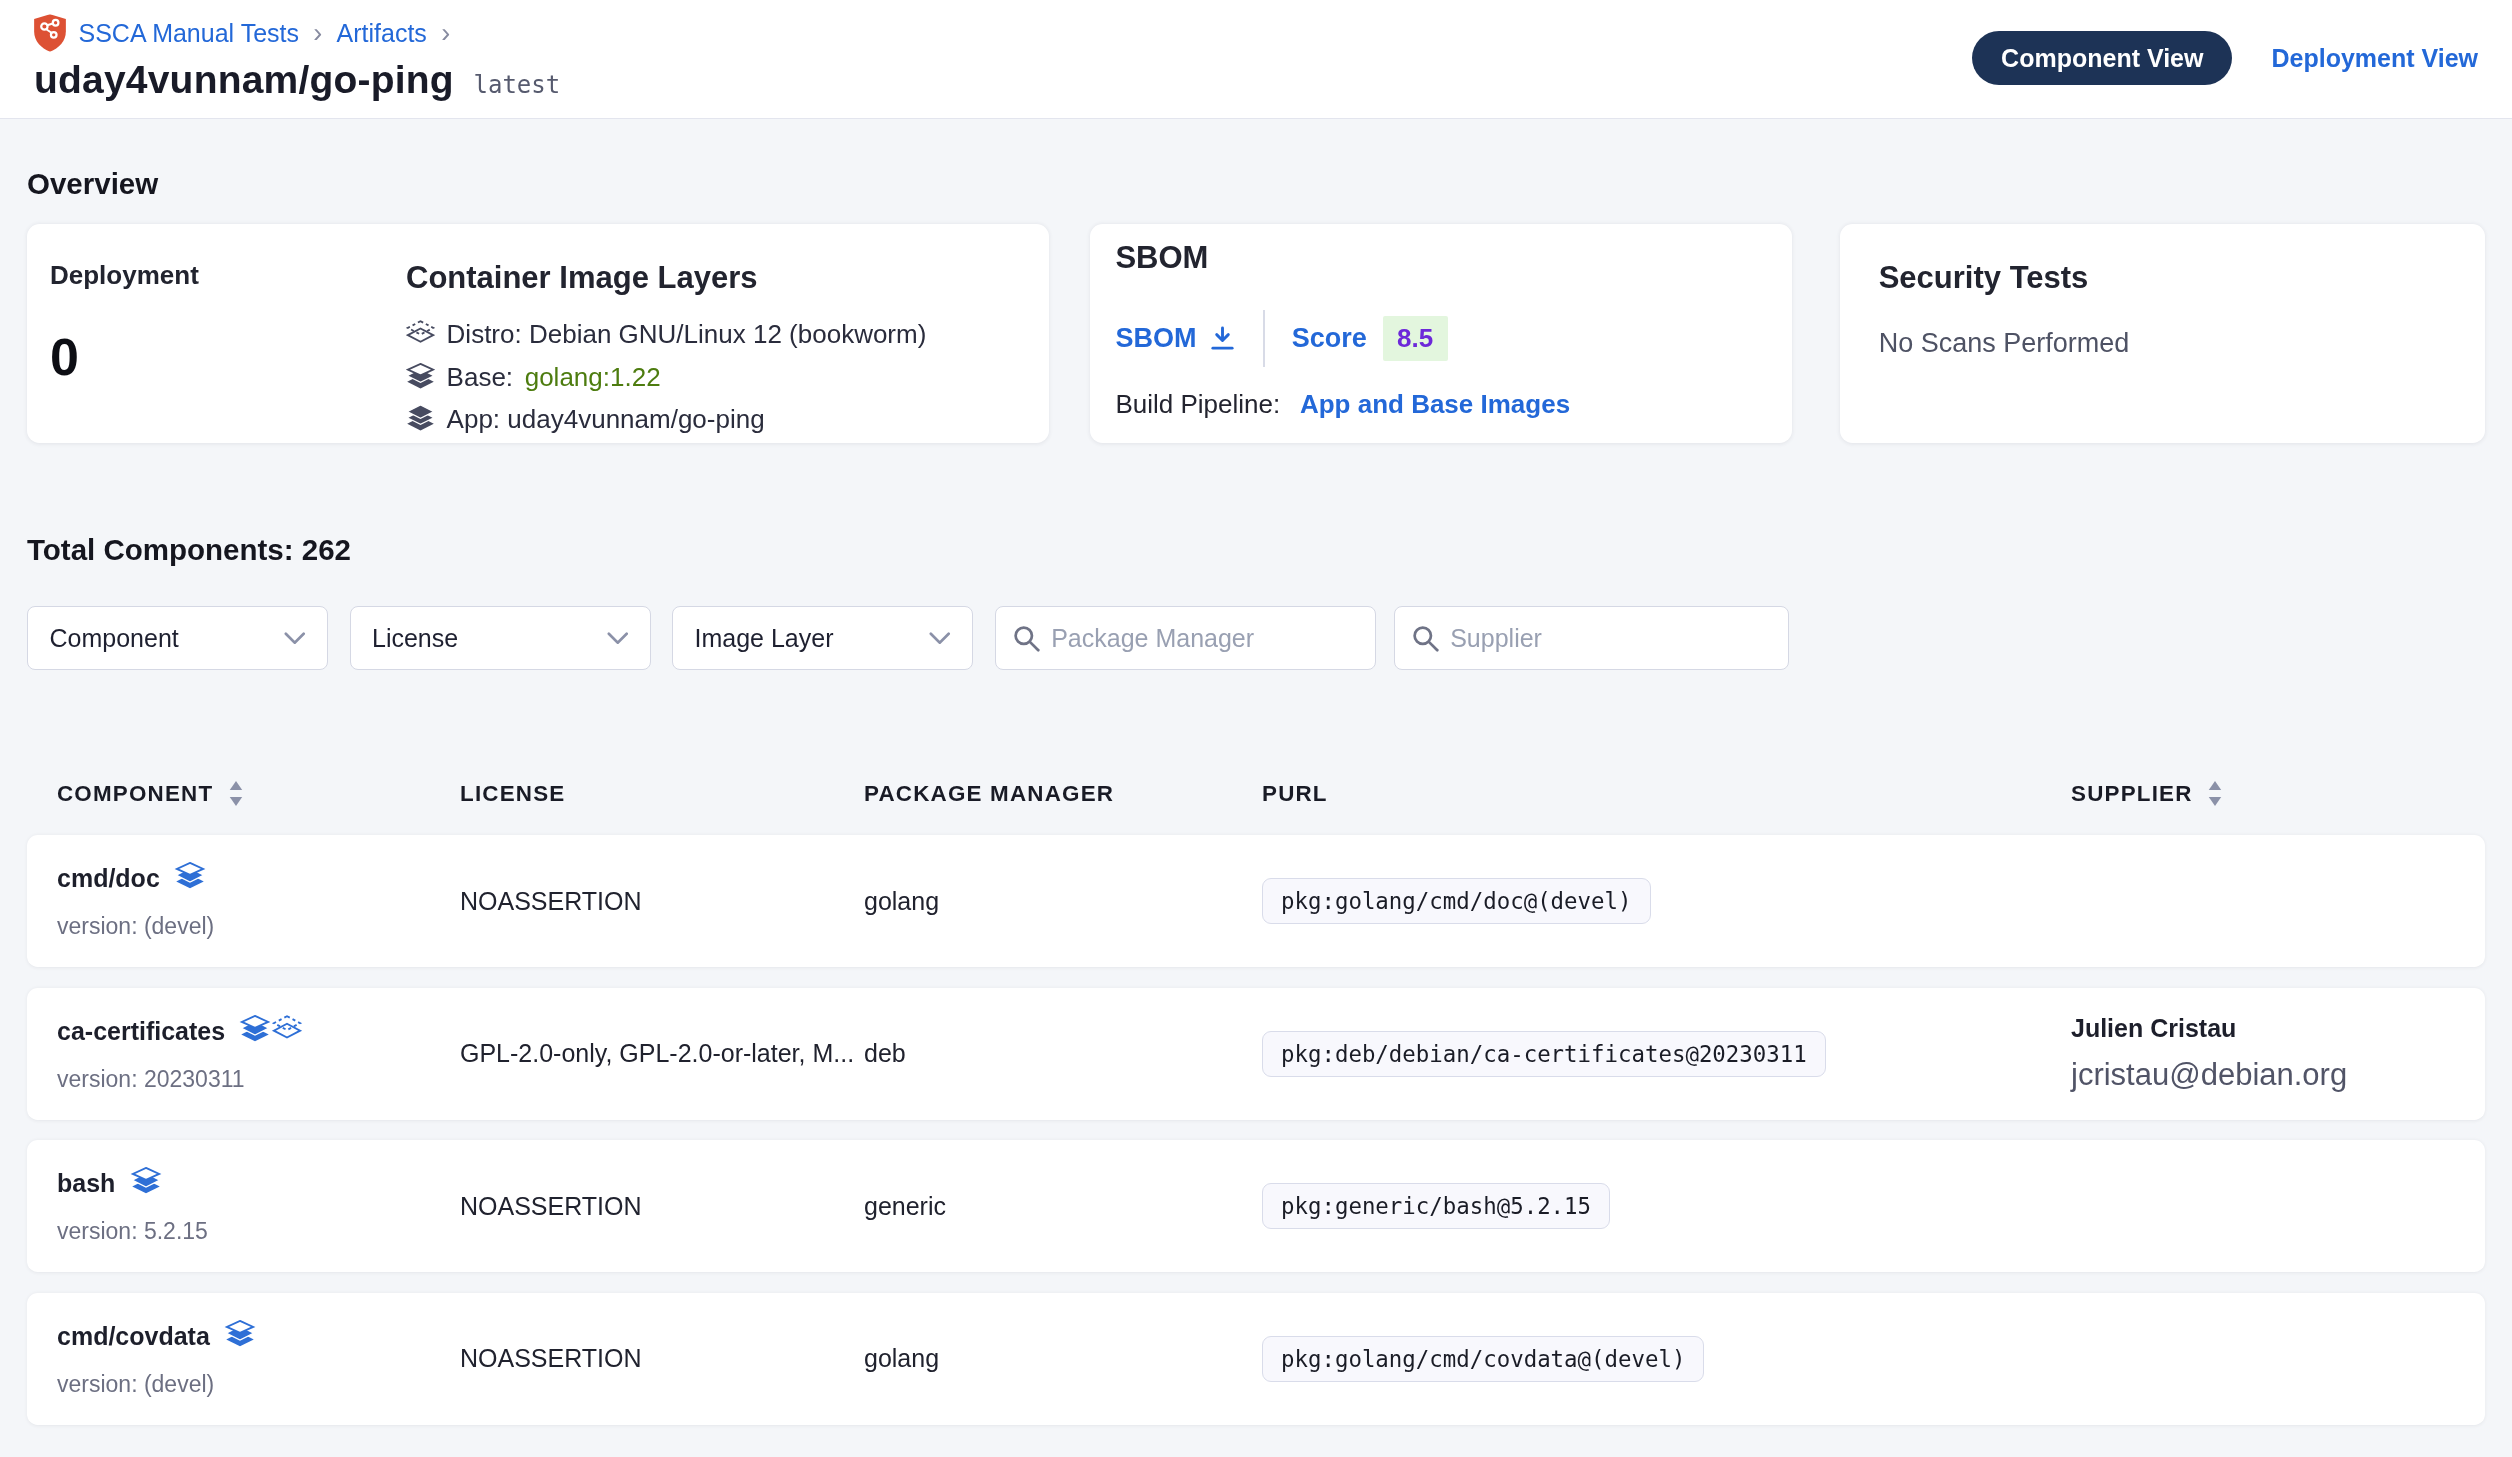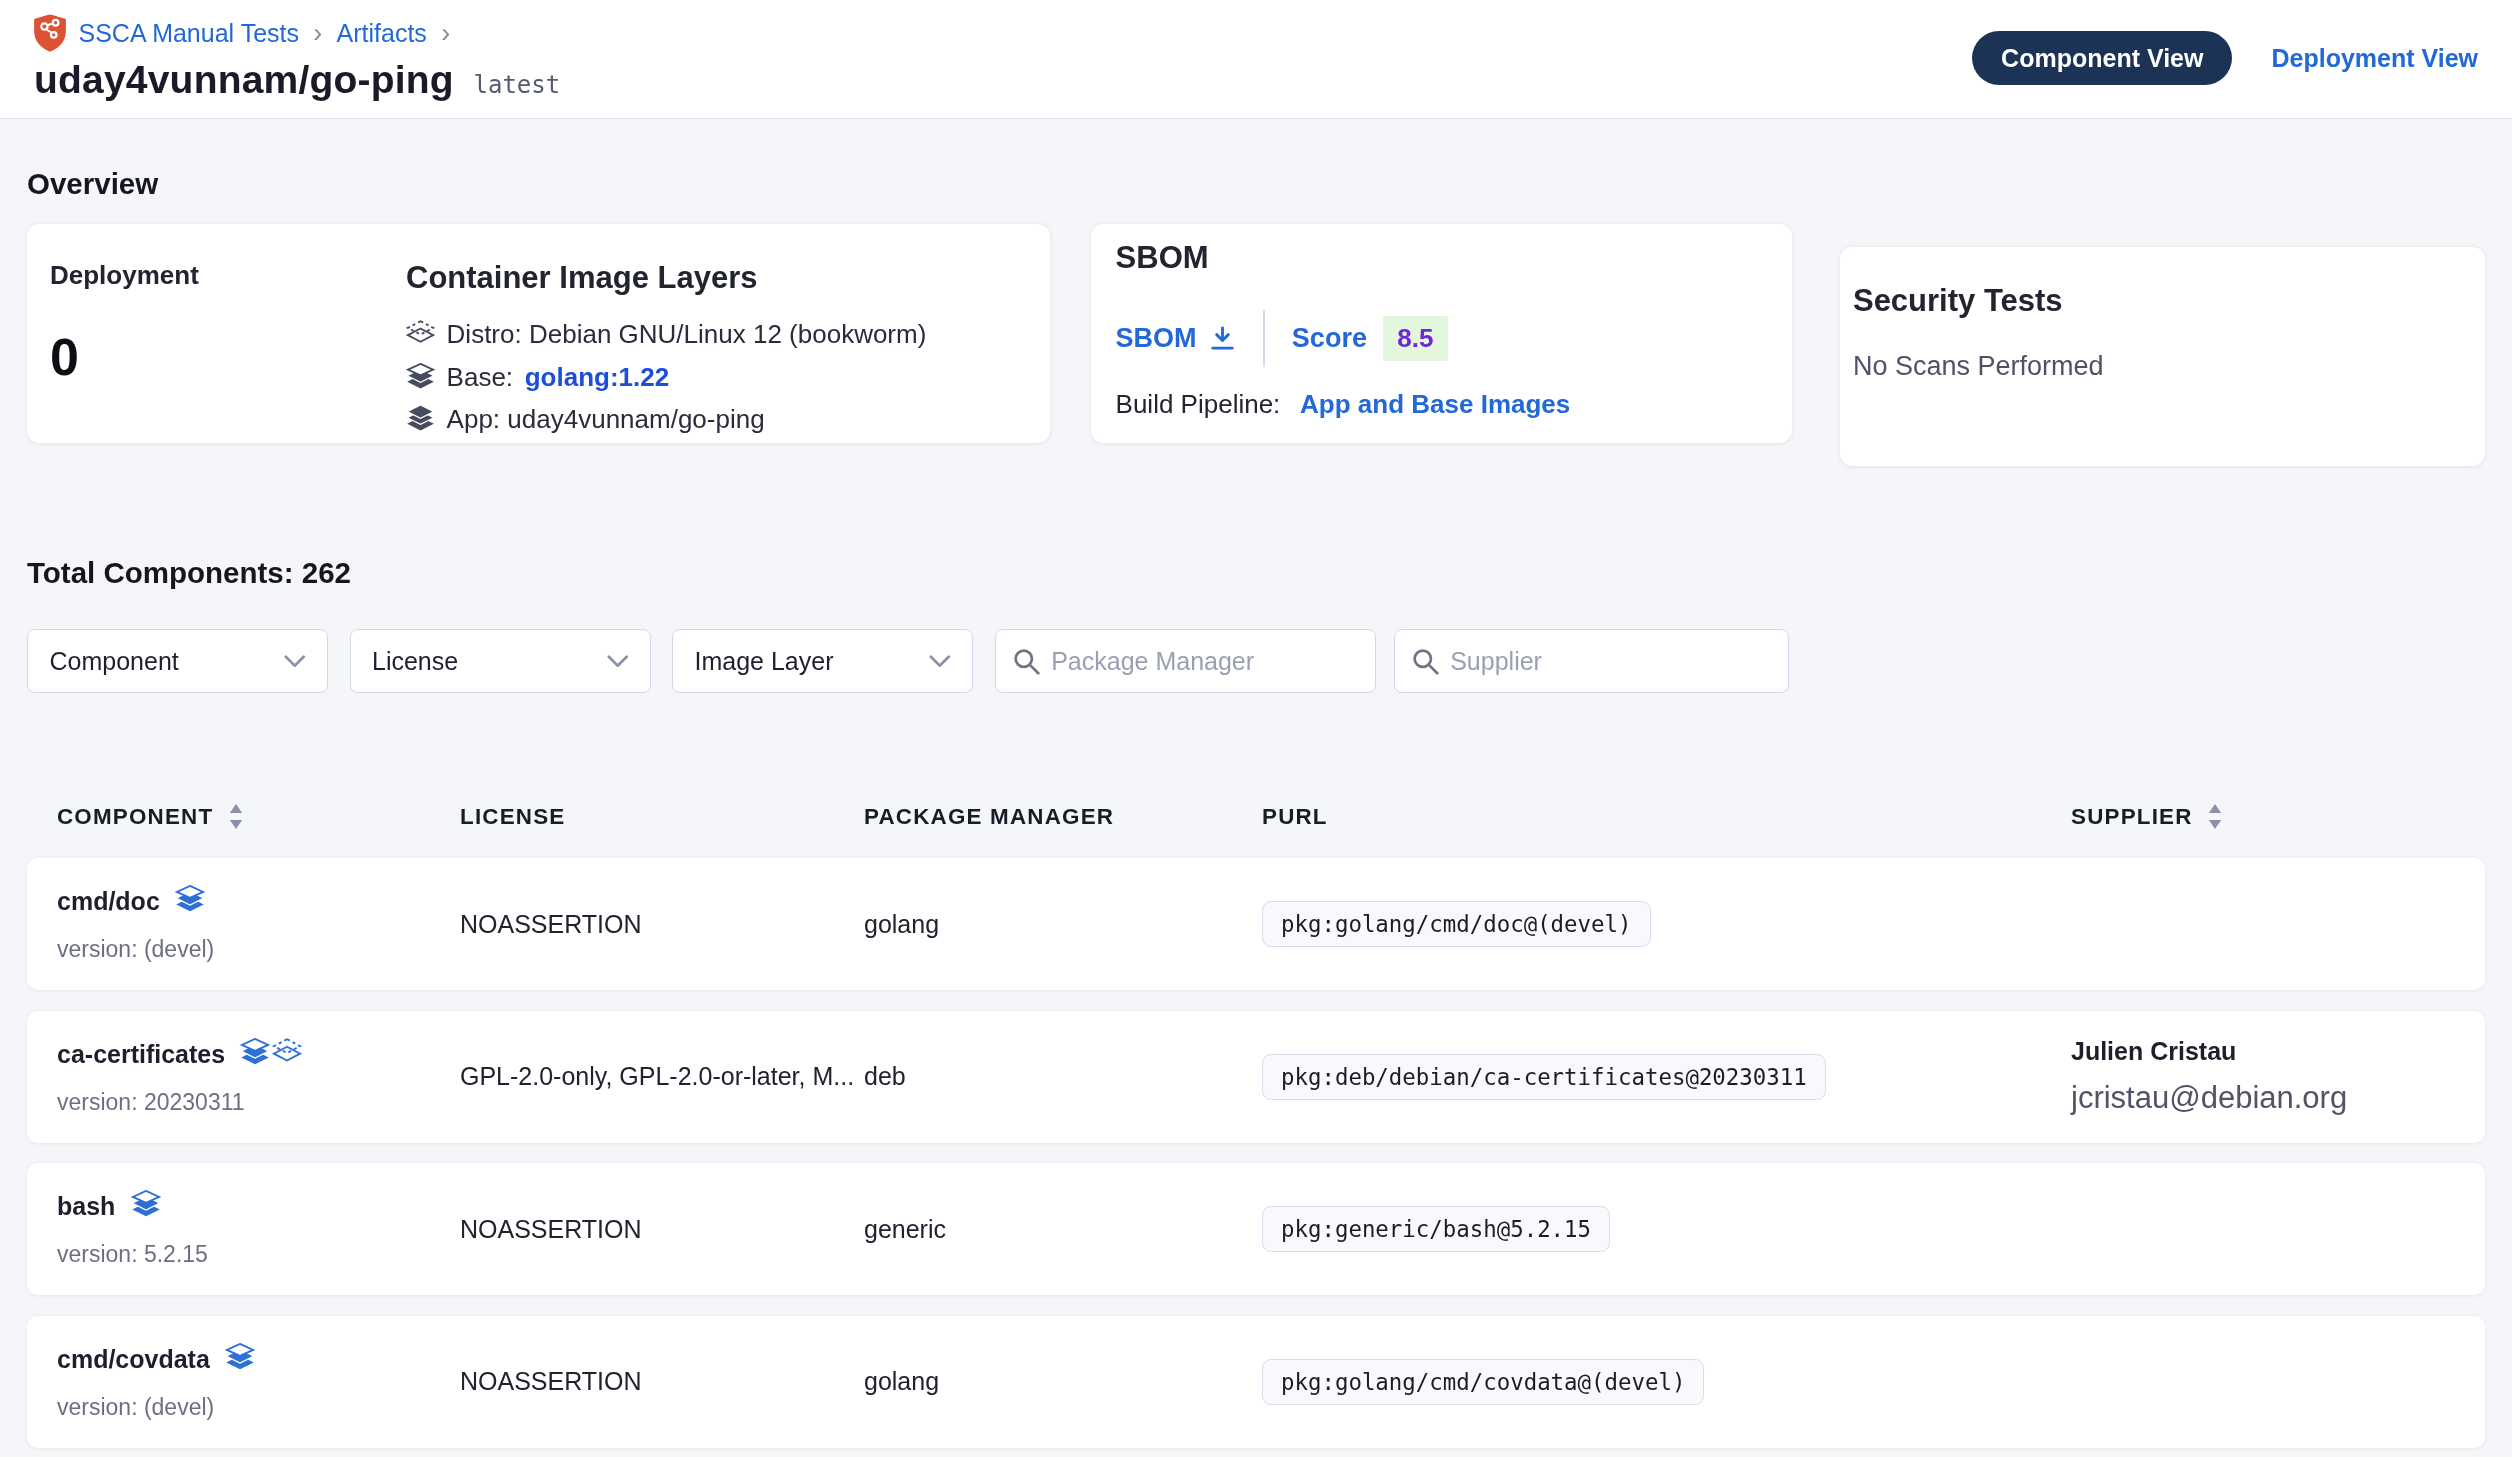--- a/index.html
+++ b/index.html
@@ -47,35 +47,35 @@
   }
   .card-title { font-size: 31px; font-weight: 700; color: #22242f; }
 
   .card-overview { width: 1037px; display: flex; padding: 36px 21.5px 0 23px; }
   .ov-col-deployments { width: 356px; }
   .metric-label { font-size: 26px; font-weight: 700; color: #22242f; }
   .metric-value { font-size: 52px; font-weight: 700; color: #0d0e14; margin-top: 36px; }
   .layers-list { margin-top: 23px; display: flex; flex-direction: column; gap: 11.6px; }
   .layer-item { display: flex; align-items: center; gap: 11.6px; font-size: 26px; color: #2a2c3c; }
   .layer-item .ov-icon { width: 29px; height: 29px; color: #474b60; flex: 0 0 auto; }
-  .layer-link { color: #1d4ed8; text-decoration: none; cursor: pointer; font-weight: bold; }
+  .layer-link { color: #4d7c0f; text-decoration: none; cursor: pointer; }
 
   .card-sbom { width: 711px; margin-left: 41px; padding: 16px 25px 0 25px; }
   .sbom-row { display: flex; align-items: center; margin-top: 34px; }
   .sbom-link { display: flex; align-items: center; gap: 12.5px; color: #2368d8; font-size: 27px; font-weight: 700; text-decoration: none; cursor: pointer; }
   .v-divider { width: 1.8px; height: 57px; background: #d8dbe7; margin: 0 27px; }
   .score-link { color: #2368d8; font-size: 27px; font-weight: 700; text-decoration: none; cursor: pointer; }
   .score-badge {
     margin-left: 16px; background: #e3f6de; color: #6d28d9;
     font-size: 26px; font-weight: 700; padding: 7.2px 14.3px; border-radius: 2px;
   }
   .pipeline-row { margin-top: 21.5px; font-size: 26px; color: #23242f; }
   .pipeline-link { color: #2368d8; font-weight: 600; margin-left: 12.5px; text-decoration: none; cursor: pointer; }
 
-  .card-security { width: 654px; margin-left: 48px; padding: 36px 25px 0 13px; margin-top: 23px; }
+  .card-security { width: 654px; margin-left: 48px; padding: 36px 25px 0 39px; }
   .security-status { margin-top: 32px; font-size: 27px; color: #4e5264; }
 
   .total-title { font-size: 29.5px; font-weight: 700; color: #15161f; margin-top: 90px; }
 
   
   .filters { display: flex; align-items: center; margin-top: 39px; }
   .filter-select {
     width: 301px; height: 64px; background: #fff; border: 1.8px solid #d5d8e4; border-radius: 8px;
     display: flex; align-items: center; justify-content: space-between;
     padding: 0 21.5px; margin-right: 21.5px; cursor: pointer;

